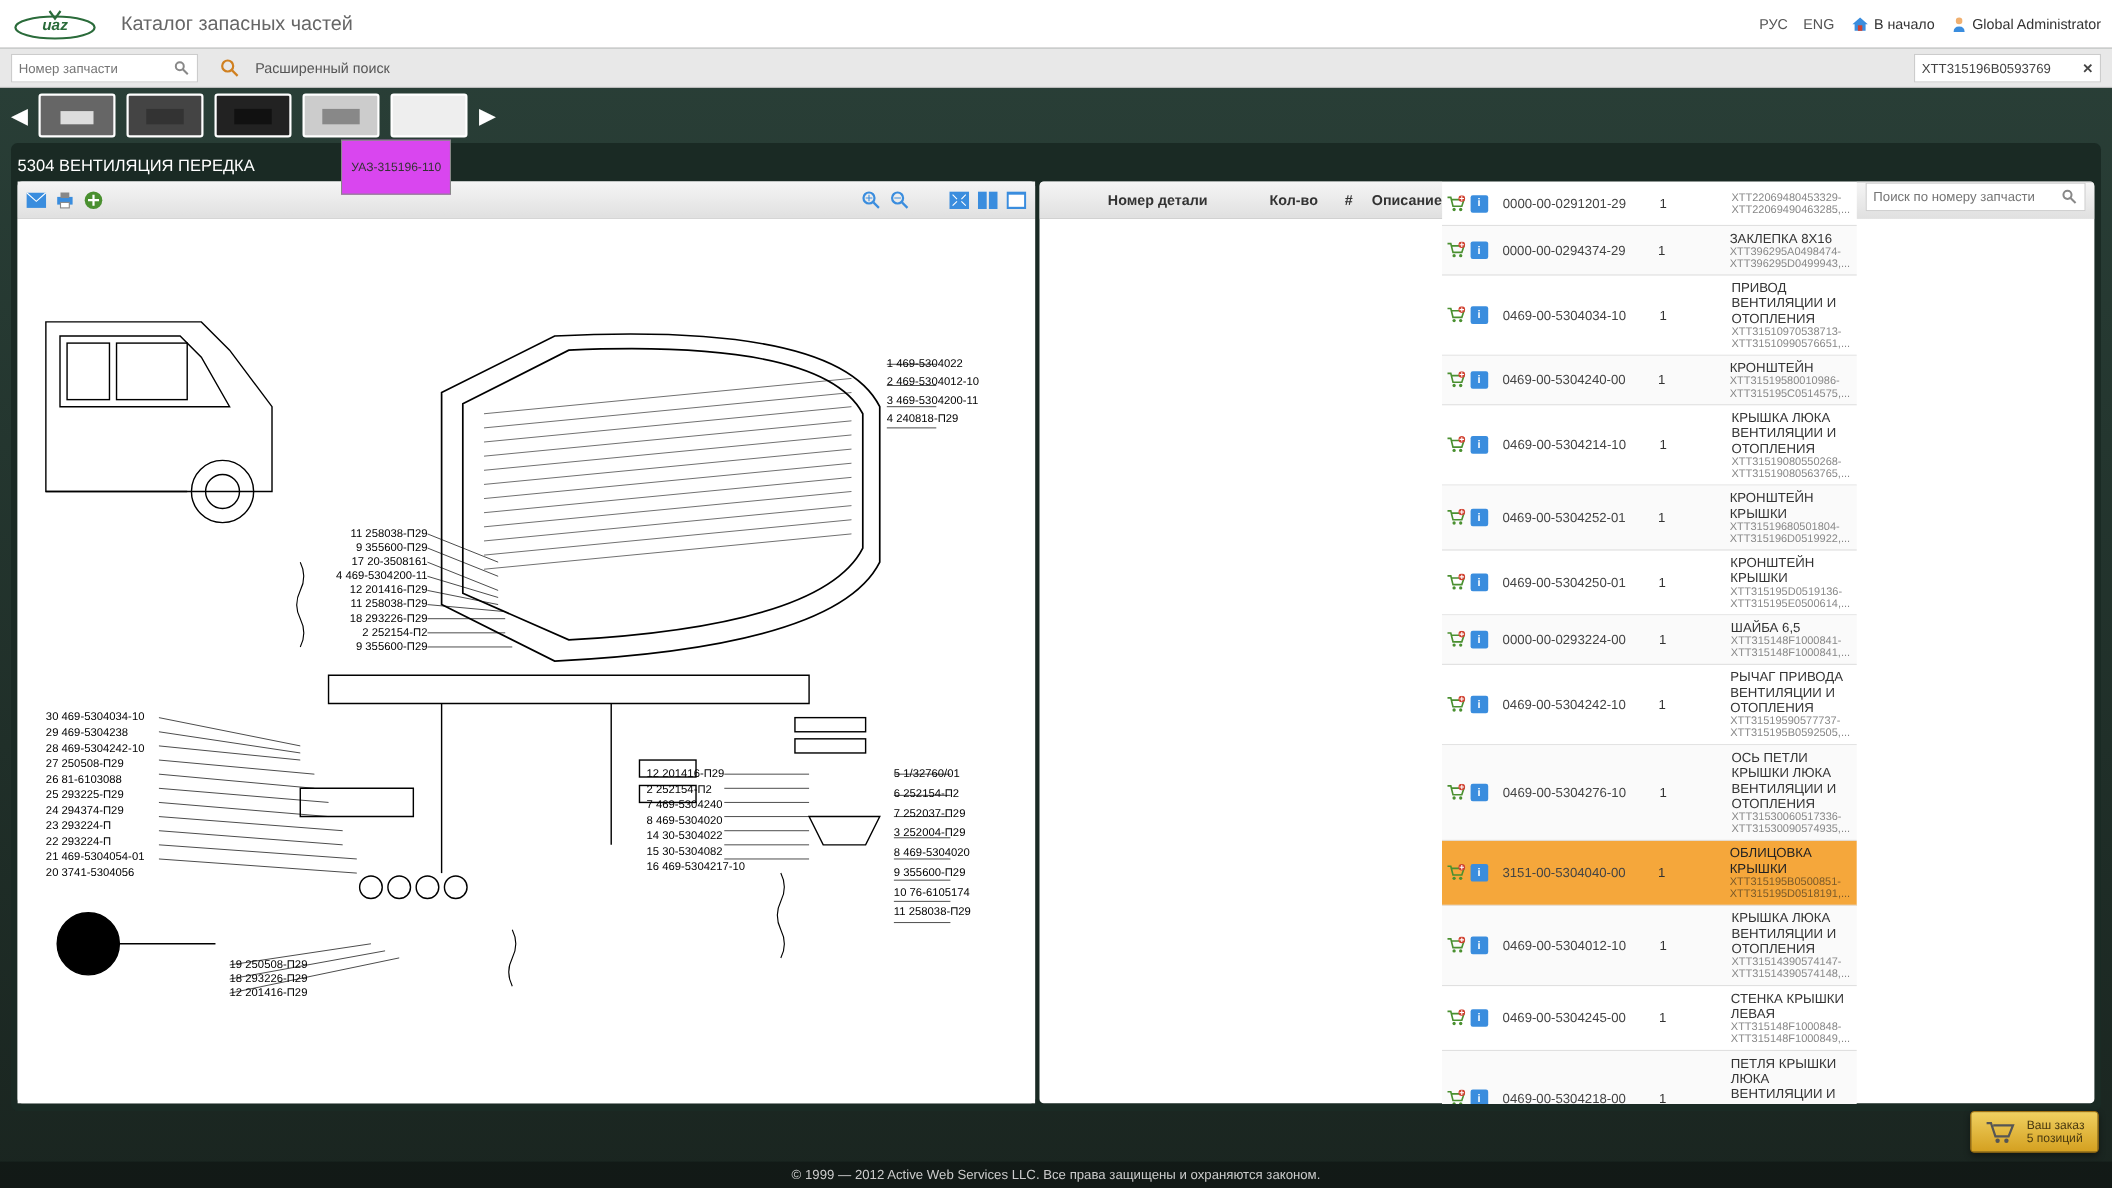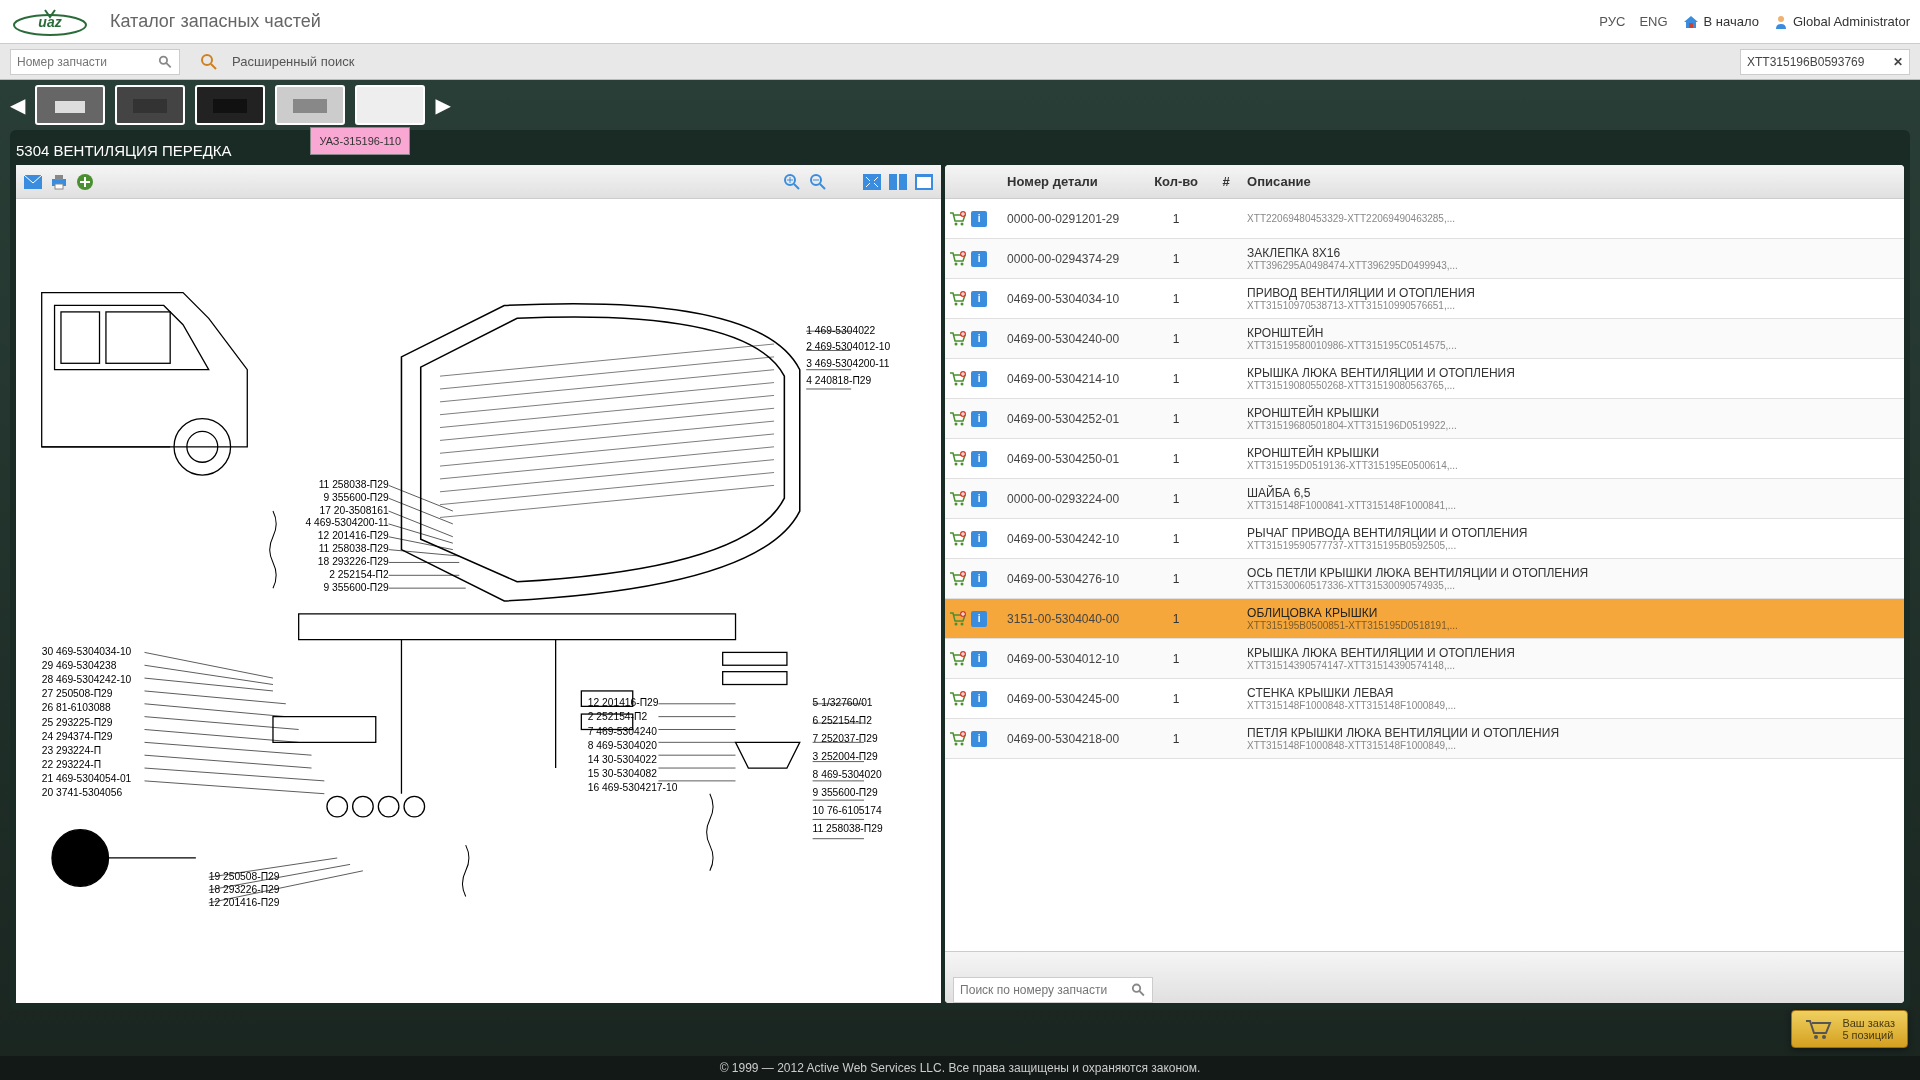--- a/index.html
+++ b/index.html
@@ -17,32 +17,32 @@
 .search-box{display:flex;align-items:center;background:#fff;border:1px solid #ccc;height:26px;width:170px;padding:0 6px}
 .search-box input{border:none;outline:none;width:100%;font-size:12px;color:#888}
 .search-icon{color:#888}
 .adv-search{display:flex;align-items:center;gap:14px;color:#555;cursor:pointer}
 .vin-box{margin-left:auto;background:#fff;border:1px solid #ccc;height:26px;display:flex;align-items:center;padding:0 6px;width:170px}
 .vin-box span{font-size:12px;color:#444}
 .vin-close{margin-left:auto;color:#aaa;cursor:pointer;font-weight:bold}
 .breadcrumb-bar{height:50px;display:flex;align-items:center;padding:0 10px;gap:10px}
 .bc-thumb{width:70px;height:40px;background:#888;border:2px solid #fff;border-radius:3px;display:flex;align-items:center;justify-content:center;position:relative}
 .bc-thumb.selected{background:#bbb}
-.bc-tooltip{position:absolute;top:40px;left:50%;background:#f9a8d4;border:1px solid #888;padding:7px 8px;font-size:11px;white-space:nowrap;z-index:10}
+.bc-tooltip{position:absolute;top:40px;left:50%;background:#d946ef;border:1px solid #888;padding:18px 8px;font-size:11px;white-space:nowrap;z-index:10}
 .bc-arrow{color:#fff;font-size:20px}
 .main-frame{margin:0 10px 10px 10px;background:#1a2a24;border-radius:6px;padding:6px;height:calc(100% - 200px)}
 .panel-title{color:#fff;text-align:left;font-size:15px;padding:6px 0}
 .content-wrap{display:flex;height:calc(100% - 30px);gap:4px}
 .left-pane{flex:0 0 49%;background:#fff;border-radius:4px;display:flex;flex-direction:column}
 .left-toolbar{height:34px;background:linear-gradient(#f5f5f5,#e0e0e0);border-bottom:1px solid #ccc;display:flex;align-items:center;padding:0 8px;gap:8px}
 .tb-spacer{flex:1}
 .tb-icon{width:18px;height:18px;cursor:pointer;display:inline-flex;align-items:center;justify-content:center}
 .diagram-area{flex:1;overflow:hidden;position:relative;background:#fff}
 .diagram-svg{width:100%;height:100%}
-.right-pane{flex:1;background:#fff;border-radius:4px;display:flex;flex-direction:column;overflow:hidden}
+.right-pane{flex:1;background:#fff;border-radius:4px;display:flex;overflow:hidden}
 .table-header{display:flex;background:linear-gradient(#f5f5f5,#e0e0e0);border-bottom:1px solid #ccc;height:34px;align-items:center;font-weight:bold;font-size:13px}
 .col-actions{width:56px}
 .col-num{width:140px;padding-left:6px}
 .col-qty{width:70px;text-align:center}
 .col-hash{width:30px;text-align:center}
 .col-desc{flex:1;padding-left:6px}
 .table-body{flex:1;overflow-y:auto}
 .table-row{display:flex;border-bottom:1px solid #e0e0e0;min-height:40px;align-items:center;font-size:12px}
 .table-row.selected{background:#f5a73b}
 .table-row:nth-child(even):not(.selected){background:#fafafa}
@@ -50,21 +50,21 @@
 .cart-mini{width:18px;height:16px;display:inline-flex;align-items:center;justify-content:center}
 .info-mini{width:16px;height:16px;background:#3a8dde;color:#fff;border-radius:2px;font-size:10px;display:inline-flex;align-items:center;justify-content:center;font-weight:bold}
 .cell-num{width:140px;padding-left:6px;color:#444}
 .cell-qty{width:70px;text-align:center}
 .cell-hash{width:30px}
 .cell-desc{flex:1;padding:4px 6px}
 .desc-title{font-size:12px;color:#333}
 .selected .desc-title{color:#222}
 .desc-sub{font-size:10px;color:#888}
 .selected .desc-sub{color:#7a5a2a}
-.table-footer{height:52px;background:linear-gradient(#f5f5f5,#e0e0e0);border-top:1px solid #ccc;display:flex;align-items:flex-end;padding:0 8px}
+.table-footer{height:34px;background:linear-gradient(#f5f5f5,#e0e0e0);border-top:1px solid #ccc;display:flex;align-items:flex-start;padding:0 8px}
 .order-bar{position:absolute;bottom:32px;right:12px;background:linear-gradient(#f0d060,#d4a020);border:1px solid #a07010;border-radius:4px;padding:6px 12px;display:flex;align-items:center;gap:10px;box-shadow:0 2px 6px rgba(0,0,0,0.4)}
 .order-text{font-size:11px;color:#4a3a10}
 .footer{position:absolute;bottom:0;left:0;right:0;height:24px;background:rgba(0,0,0,0.3);color:#ccc;font-size:12px;text-align:center;line-height:24px}
 .scrollbar-fake::-webkit-scrollbar{width:16px}
 .scrollbar-fake::-webkit-scrollbar-track{background:#eee}
 .scrollbar-fake::-webkit-scrollbar-thumb{background:#bbb}
 .callout-text{font-size:8px;fill:#000;font-family:Arial}
 </style>
 </head>
 <body>

